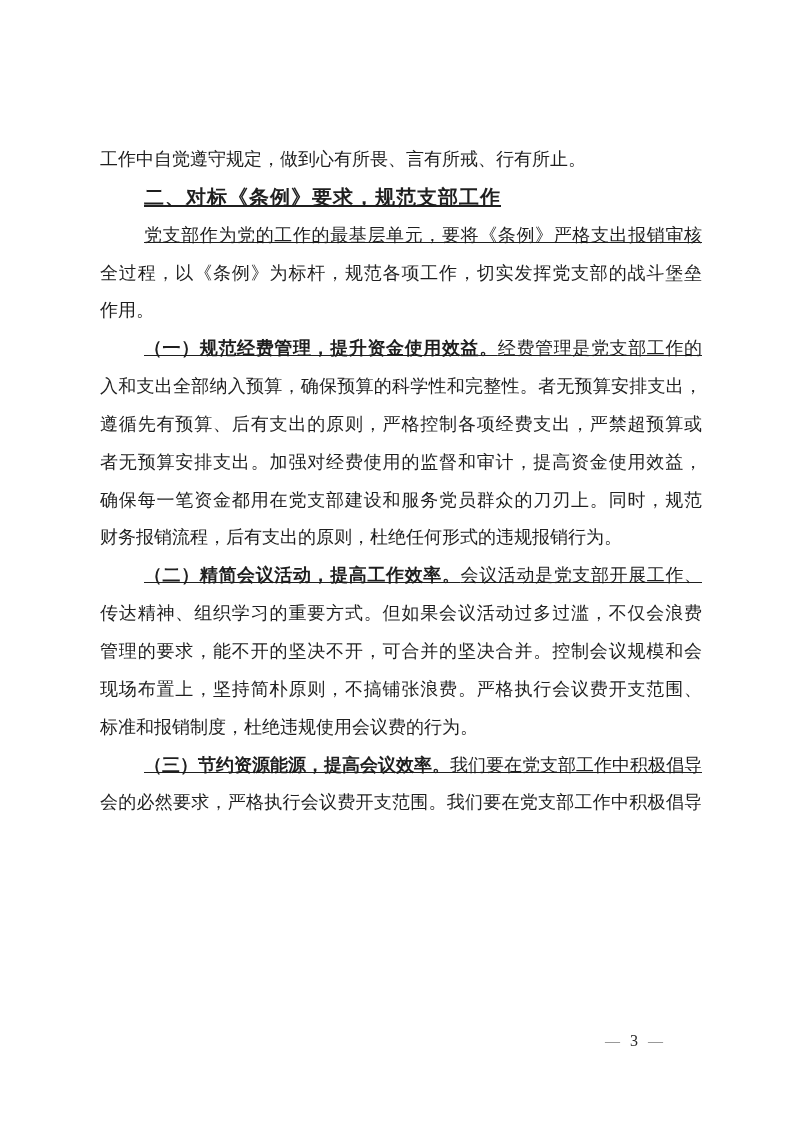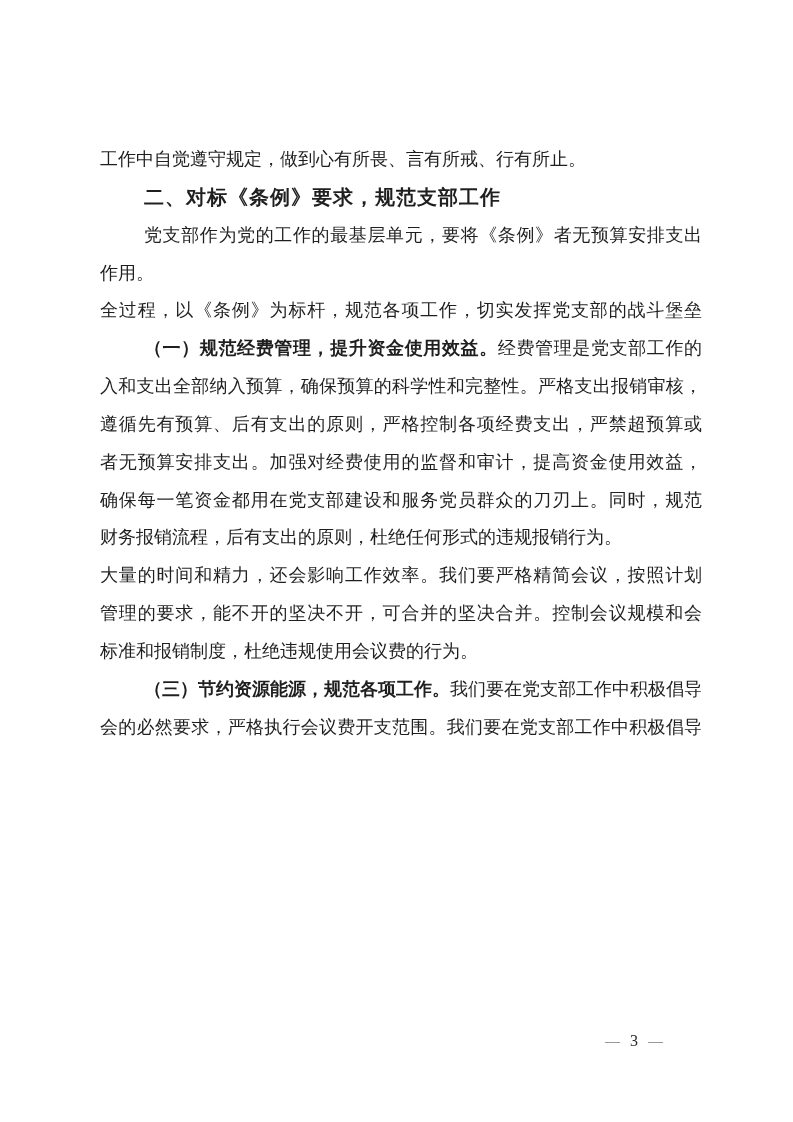--- a/index.html
+++ b/index.html
@@ -28,20 +28,21 @@
     font-size: 18px;
     text-align: justify;
     text-align-last: justify;
     overflow: hidden;
   }
   .line.end {
     text-align-last: left;
   }
   .line.indent {
     text-indent: 44px;
+    text-decoration: underline;
   }
   .line.heading {
     font-family: "Liberation Sans", "DejaVu Sans", sans-serif;
     font-weight: 700;
     font-size: 20px;
     text-align: left;
     text-align-last: left;
     letter-spacing: 1px;
   }
   .lead {
@@ -71,39 +72,43 @@
 <body>
 
 <div class="page">
 
   <div class="text-block">
 
     <div class="line end">工作中自觉遵守规定，做到心有所畏、言有所戒、行有所止。</div>
 
     <div class="line heading indent">二、对标《条例》要求，规范支部工作</div>
 
-    <div class="line just indent">党支部作为党的工作的最基层单元，要将《条例》者无预算安排支出</div>
+    <div class="line just indent">党支部作为党的工作的最基层单元，要将《条例》严格支出报销审核</div>
+    <div class="line just">全过程，以《条例》为标杆，规范各项工作，切实发挥党支部的战斗堡垒</div>
     <div class="line end">作用。</div>
-    <div class="line just">全过程，以《条例》为标杆，规范各项工作，切实发挥党支部的战斗堡垒</div>
 
     <div class="line just indent">
       <span class="lead">（一）规范经费管理，提升资金使用效益。</span><span>经费管理是党支部工作的</span>
     </div>
-    <div class="line just">入和支出全部纳入预算，确保预算的科学性和完整性。严格支出报销审核，</div>
+    <div class="line just">入和支出全部纳入预算，确保预算的科学性和完整性。者无预算安排支出，</div>
     <div class="line just">遵循先有预算、后有支出的原则，严格控制各项经费支出，严禁超预算或</div>
     <div class="line just">者无预算安排支出。加强对经费使用的监督和审计，提高资金使用效益，</div>
     <div class="line just">确保每一笔资金都用在党支部建设和服务党员群众的刀刃上。同时，规范</div>
     <div class="line end">财务报销流程，后有支出的原则，杜绝任何形式的违规报销行为。</div>
 
-    <div class="line just">大量的时间和精力，还会影响工作效率。我们要严格精简会议，按照计划</div>
+    <div class="line just indent">
+      <span class="lead">（二）精简会议活动，提高工作效率。</span><span>会议活动是党支部开展工作、</span>
+    </div>
+    <div class="line just">传达精神、组织学习的重要方式。但如果会议活动过多过滥，不仅会浪费</div>
     <div class="line just">管理的要求，能不开的坚决不开，可合并的坚决合并。控制会议规模和会</div>
+    <div class="line just">现场布置上，坚持简朴原则，不搞铺张浪费。严格执行会议费开支范围、</div>
     <div class="line end">标准和报销制度，杜绝违规使用会议费的行为。</div>
 
     <div class="line just indent">
-      <span class="lead">（三）节约资源能源，规范各项工作。</span><span>我们要在党支部工作中积极倡导</span>
+      <span class="lead">（三）节约资源能源，提高会议效率。</span><span>我们要在党支部工作中积极倡导</span>
     </div>
     <div class="line just">会的必然要求，严格执行会议费开支范围。我们要在党支部工作中积极倡导</div>
 
   </div>
 
   <div class="page-number">
     <span class="dash">—</span>
     <span class="num">3</span>
     <span class="dash">—</span>
   </div>

